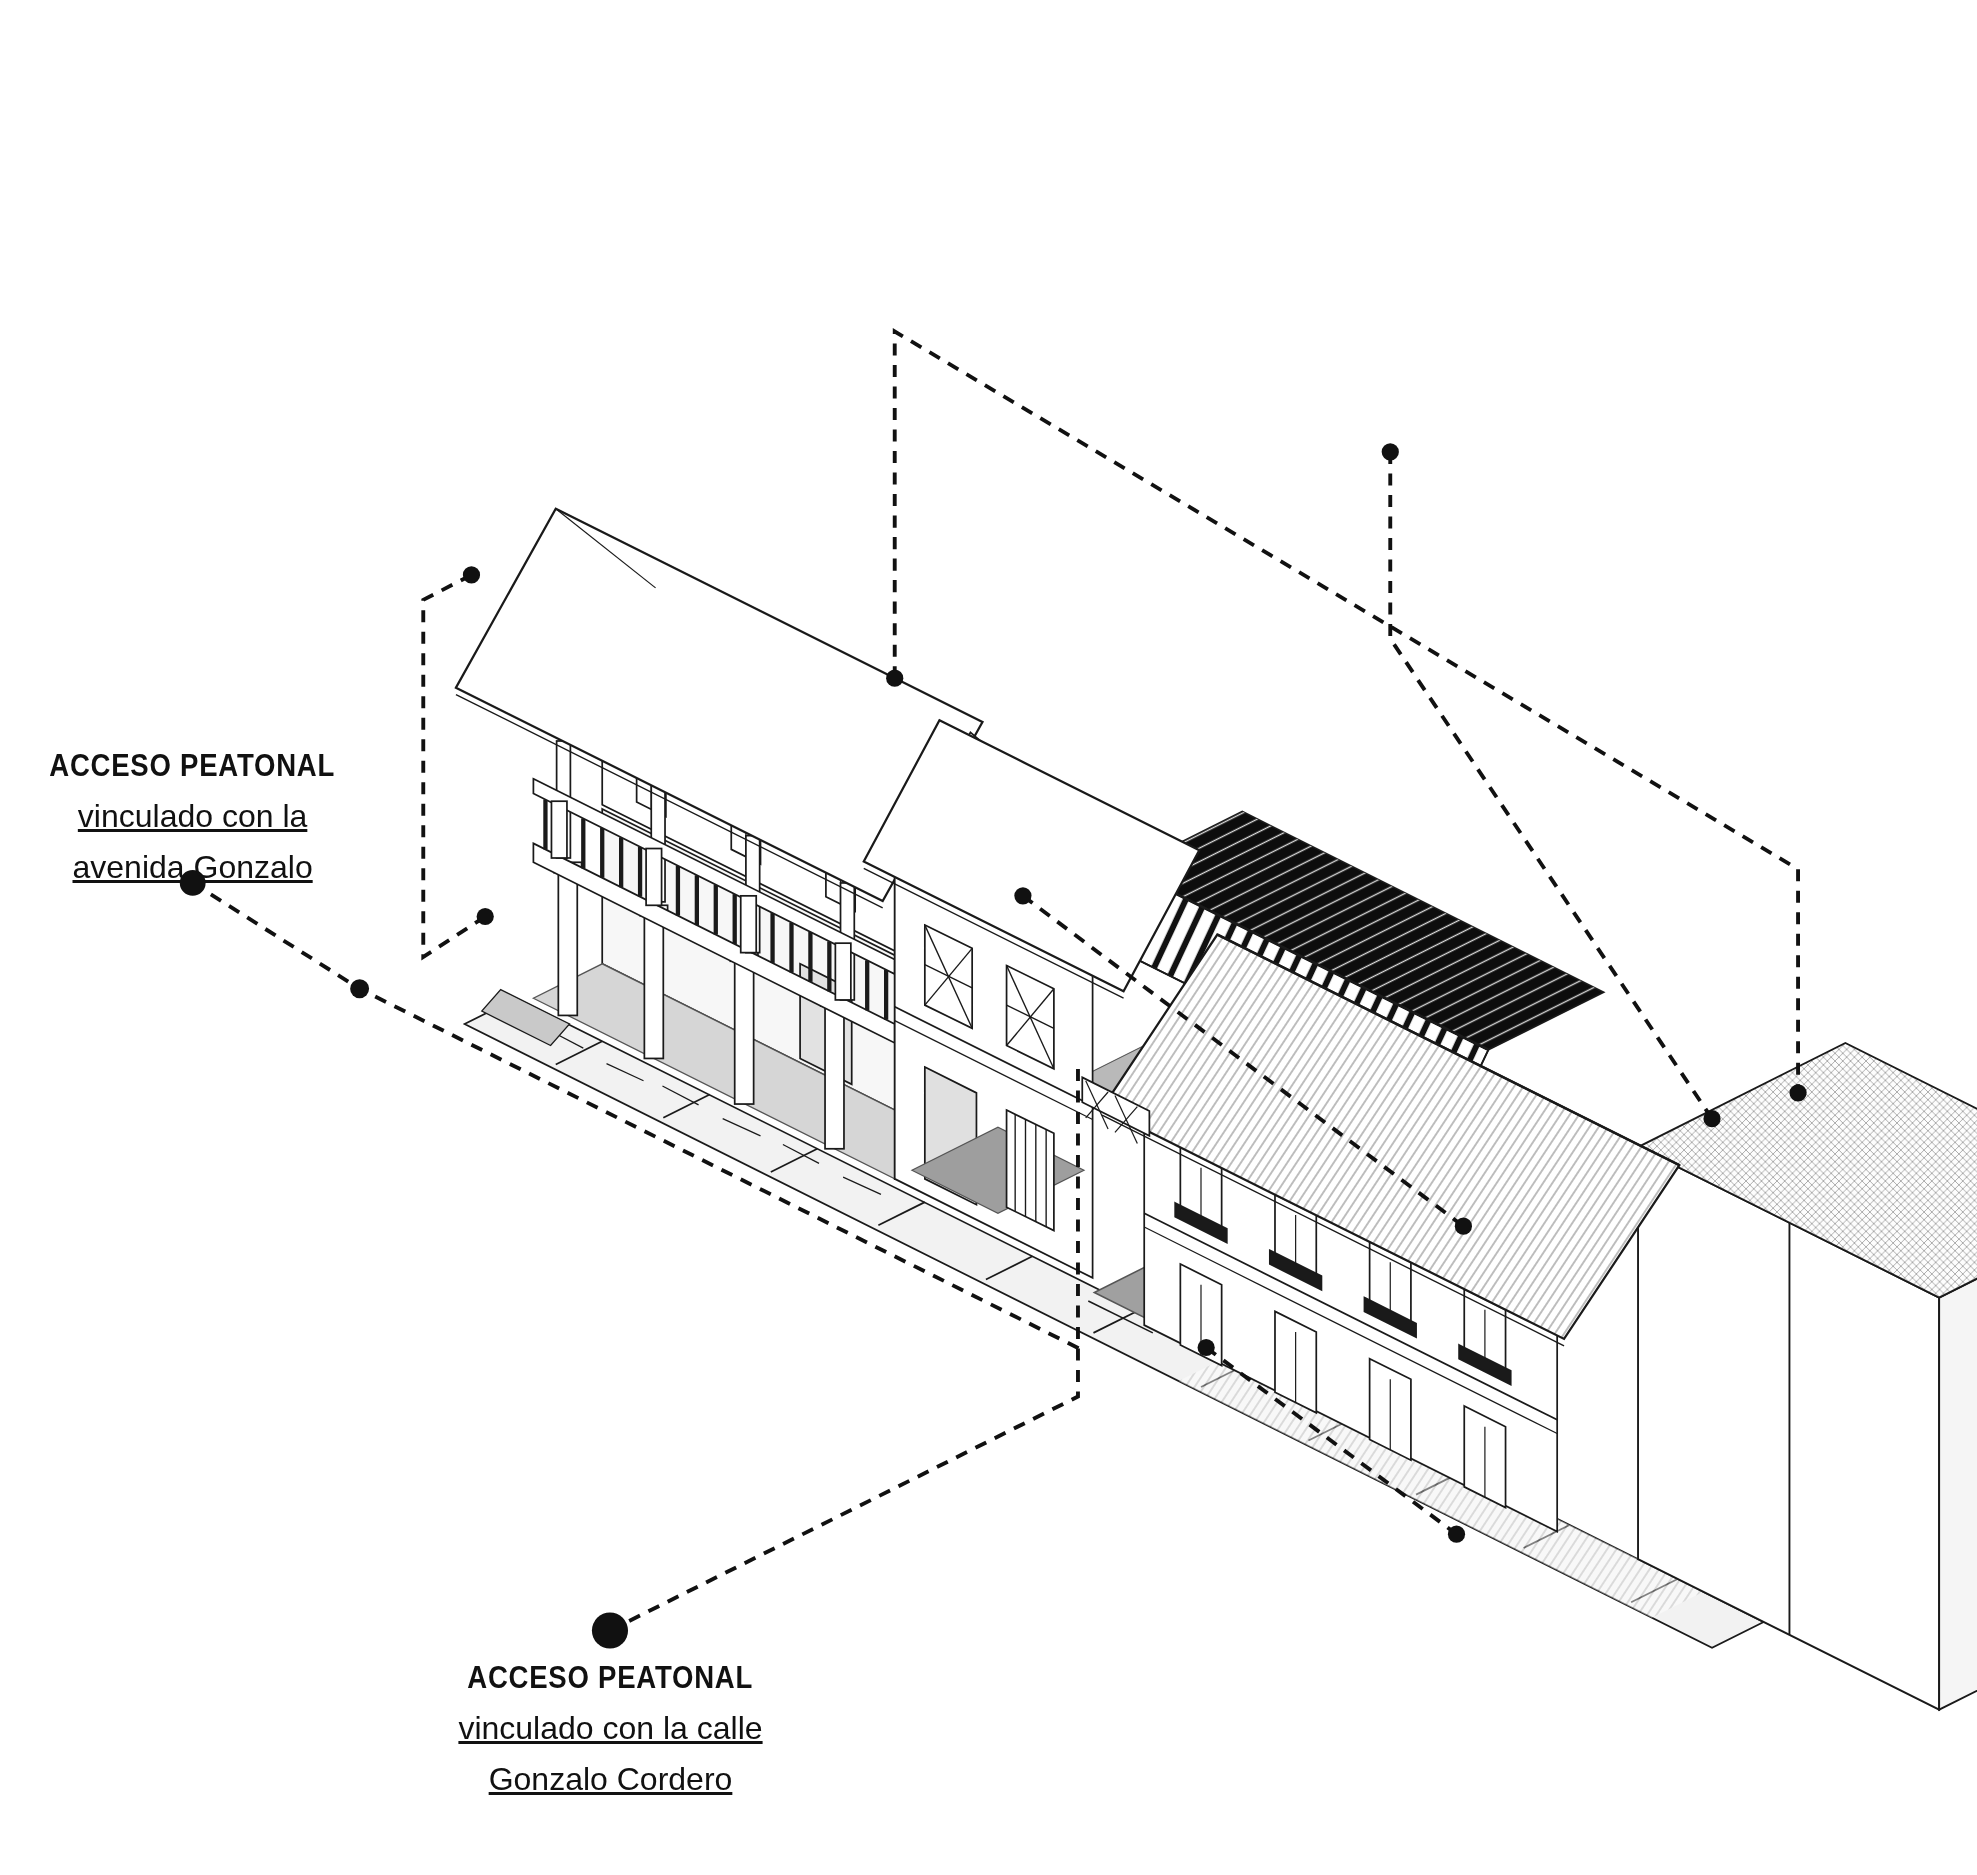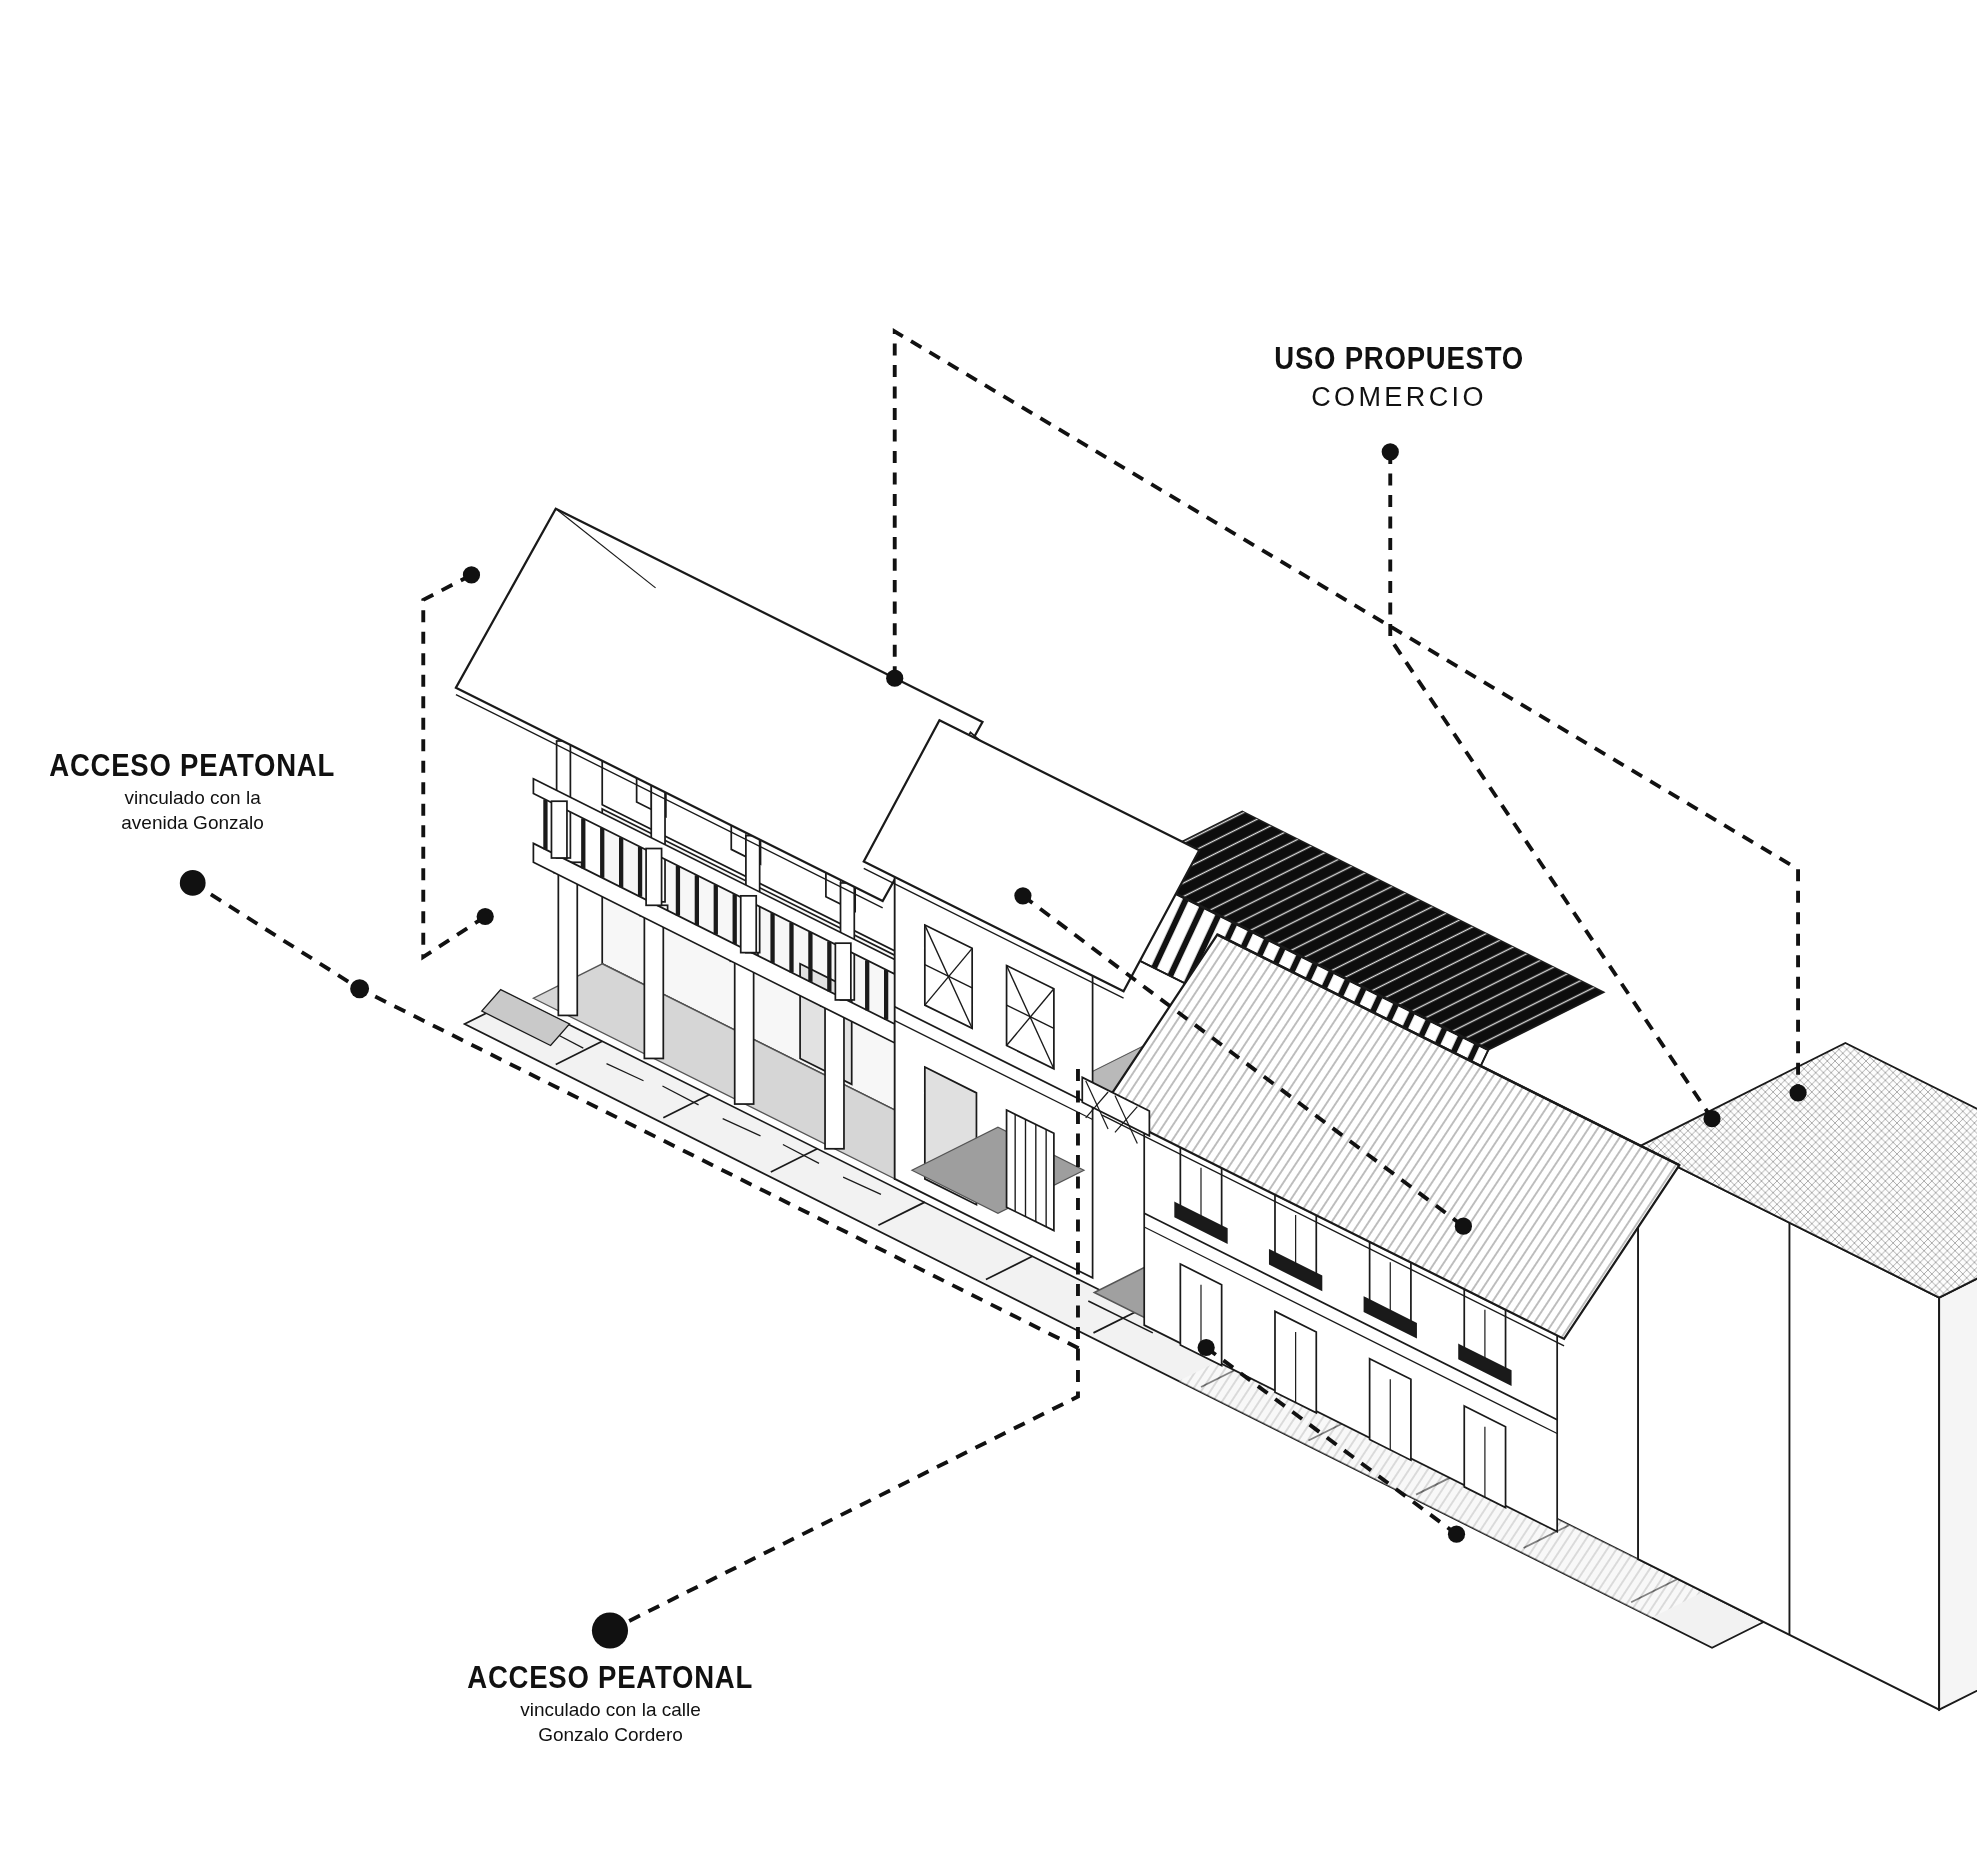--- a/index.html
+++ b/index.html
@@ -2,21 +2,21 @@
 <html style="font-size:13.8px"><head>
 <meta charset="utf-8">
 <style>
   html,body{margin:0;padding:0;background:#ffffff;}
   body{width:1977px;height:1876px;overflow:hidden;font-family:"Liberation Sans",sans-serif;}
   #stage{position:relative;width:1977px;height:1876px;background:#ffffff;}
   #drawing{position:absolute;left:0;top:0;width:1977px;height:1876px;}
   .label{position:absolute;text-align:center;color:#111;}
   .lbl-title{display:inline-block;font-weight:700;font-size:32px;letter-spacing:0.9px;transform:scaleX(.86);white-space:nowrap;}
   .lbl-sub{display:block;font-weight:400;font-size:27px;letter-spacing:3.4px;margin-top:5.2px;white-space:nowrap;}
-  .lbl-line{display:block;font-weight:400;font-size:19px;margin-top:3px;white-space:nowrap;}
+  .lbl-line{display:block;font-weight:400;font-size:32px;margin-top:14px;white-space:nowrap;text-decoration:underline;}
   svg{display:block;}
 </style>
 </head>
 <body>
 
 <div id="stage">
 
 <svg id="drawing" viewBox="0 0 2298 2180" xmlns="http://www.w3.org/2000/svg">
   <defs>
     <pattern id="hatchC" patternUnits="userSpaceOnUse" width="9" height="9" patternTransform="rotate(33.5)">
@@ -237,24 +237,20 @@
     <circle cx="548" cy="668" r="10"></circle>
     <circle cx="564" cy="1065" r="10"></circle>
     <circle cx="224" cy="1026" r="15"></circle>
     <circle cx="418" cy="1149" r="11"></circle>
     <circle cx="709" cy="1895" r="21"></circle>
     <circle cx="1402" cy="1566" r="10"></circle>
     <circle cx="1693" cy="1783" r="10"></circle>
   </g>
 </svg>
 
-  <div class="label" style="left:1201px;top:340px;width:396px;">
-    <span class="lbl-title">USO PROPUESTO</span>
-    <span class="lbl-sub">COMERCIO</span>
-  </div>
 
   <div class="label" style="left:20.6px;top:747px;width:344px;">
     <span class="lbl-title">ACCESO PEATONAL</span>
     <span class="lbl-line">vinculado con la</span>
     <span class="lbl-line">avenida Gonzalo</span>
   </div>
 
   <div class="label" style="left:421px;top:1659px;width:379px;">
     <span class="lbl-title">ACCESO PEATONAL</span>
     <span class="lbl-line">vinculado con la calle</span>

